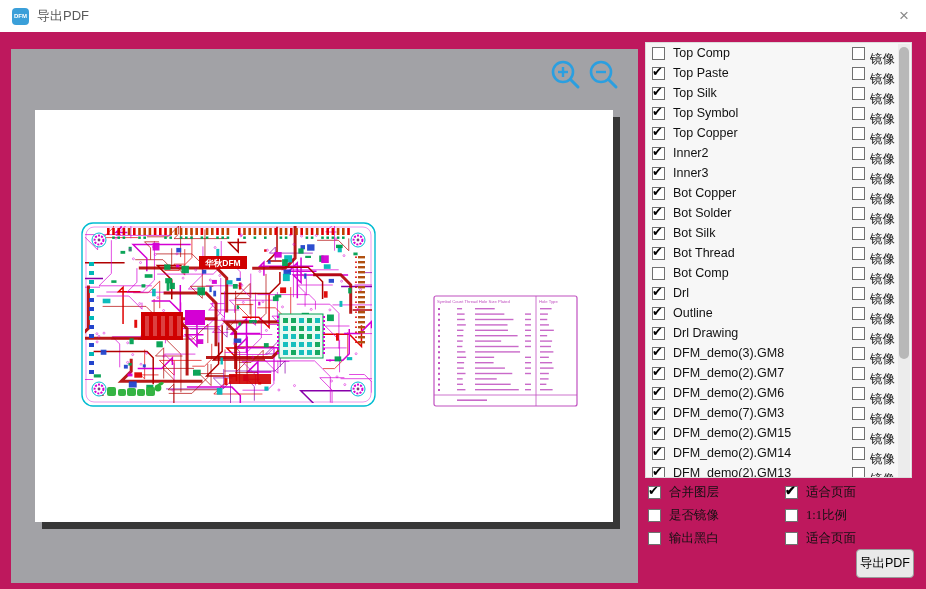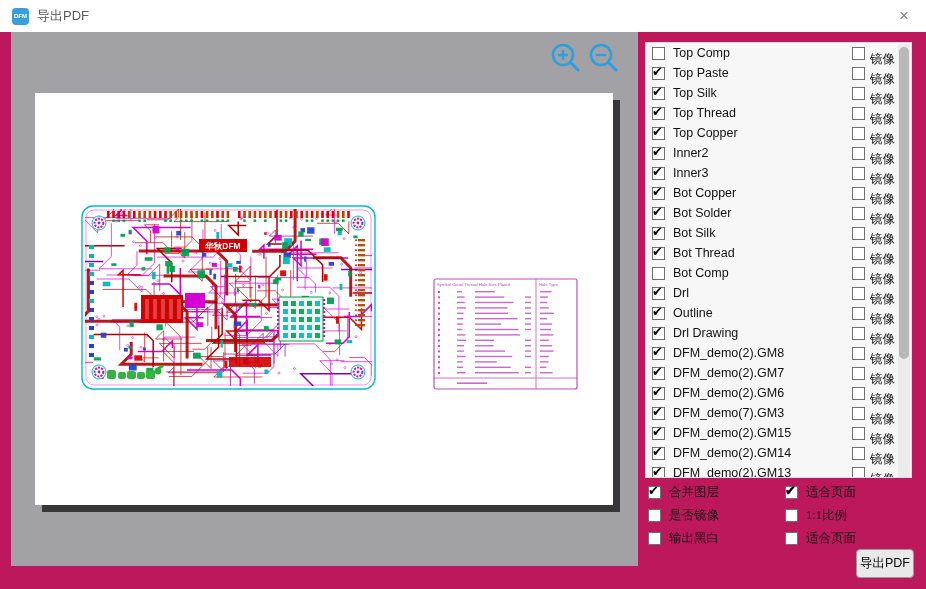--- a/index.html
+++ b/index.html
@@ -8,21 +8,21 @@
 
   .window { position:absolute; inset:0; background:#be185d; }
 
   
   .titlebar { position:absolute; left:0; top:0; width:926px; height:32px; background:#ffffff; display:flex; align-items:center; }
   .app-icon { width:17px; height:17px; margin-left:12px; border-radius:4px; background:#3a9fd9; color:#fff; font-size:6px; font-weight:bold; display:flex; align-items:center; justify-content:center; letter-spacing:0; }
   .title-text { margin-left:8px; font-size:13px; color:#5a5a5a; }
   .close-btn { position:absolute; right:10px; top:4px; width:24px; height:24px; color:#8a8a8a; font-size:17px; display:flex; align-items:center; justify-content:center; cursor:pointer; }
 
   
-  .preview { position:absolute; left:11px; top:32px; width:627px; height:534px; background:#a2a2a6; }
+  .preview { position:absolute; left:11px; top:49px; width:627px; height:534px; background:#a2a2a6; }
   .paper { position:absolute; left:24px; top:61px; width:578px; height:412px; background:#ffffff; box-shadow:7px 7px 0 rgba(40,40,40,0.88); }
   .zoom-btn { position:absolute; top:8px; width:36px; height:36px; cursor:pointer; }
   .zoom-in { left:536px; } .zoom-out { left:574px; }
 
   .pcb-art { position:absolute; left:46px; top:112px; width:295px; height:185px; }
   .drill-art { position:absolute; left:398px; top:185px; width:145px; height:112px; }
 
   
   .layer-list { position:absolute; left:645px; top:42px; width:267px; height:436px; background:#f7f7f7; border:1px solid #dcdcdc; overflow:hidden; }
   .layer-row { position:relative; height:20px; display:flex; align-items:center; }
@@ -672,21 +672,21 @@
 
   <div class="layer-row">
     <div class="cb main-cb checked"></div>
     <div class="layer-label">Top Silk</div>
     <div class="cb mirror-cb"></div>
     <div class="mirror-label">镜像</div>
   </div>
 
   <div class="layer-row">
     <div class="cb main-cb checked"></div>
-    <div class="layer-label">Top Thread</div>
+    <div class="layer-label">Top Symbol</div>
     <div class="cb mirror-cb"></div>
     <div class="mirror-label">镜像</div>
   </div>
 
   <div class="layer-row">
     <div class="cb main-cb checked"></div>
     <div class="layer-label">Top Copper</div>
     <div class="cb mirror-cb"></div>
     <div class="mirror-label">镜像</div>
   </div>
@@ -756,21 +756,21 @@
 
   <div class="layer-row">
     <div class="cb main-cb checked"></div>
     <div class="layer-label">Drl Drawing</div>
     <div class="cb mirror-cb"></div>
     <div class="mirror-label">镜像</div>
   </div>
 
   <div class="layer-row">
     <div class="cb main-cb checked"></div>
-    <div class="layer-label">DFM_demo(2).GM8</div>
+    <div class="layer-label">DFM_demo(3).GM8</div>
     <div class="cb mirror-cb"></div>
     <div class="mirror-label">镜像</div>
   </div>
 
   <div class="layer-row">
     <div class="cb main-cb checked"></div>
     <div class="layer-label">DFM_demo(2).GM7</div>
     <div class="cb mirror-cb"></div>
     <div class="mirror-label">镜像</div>
   </div>

